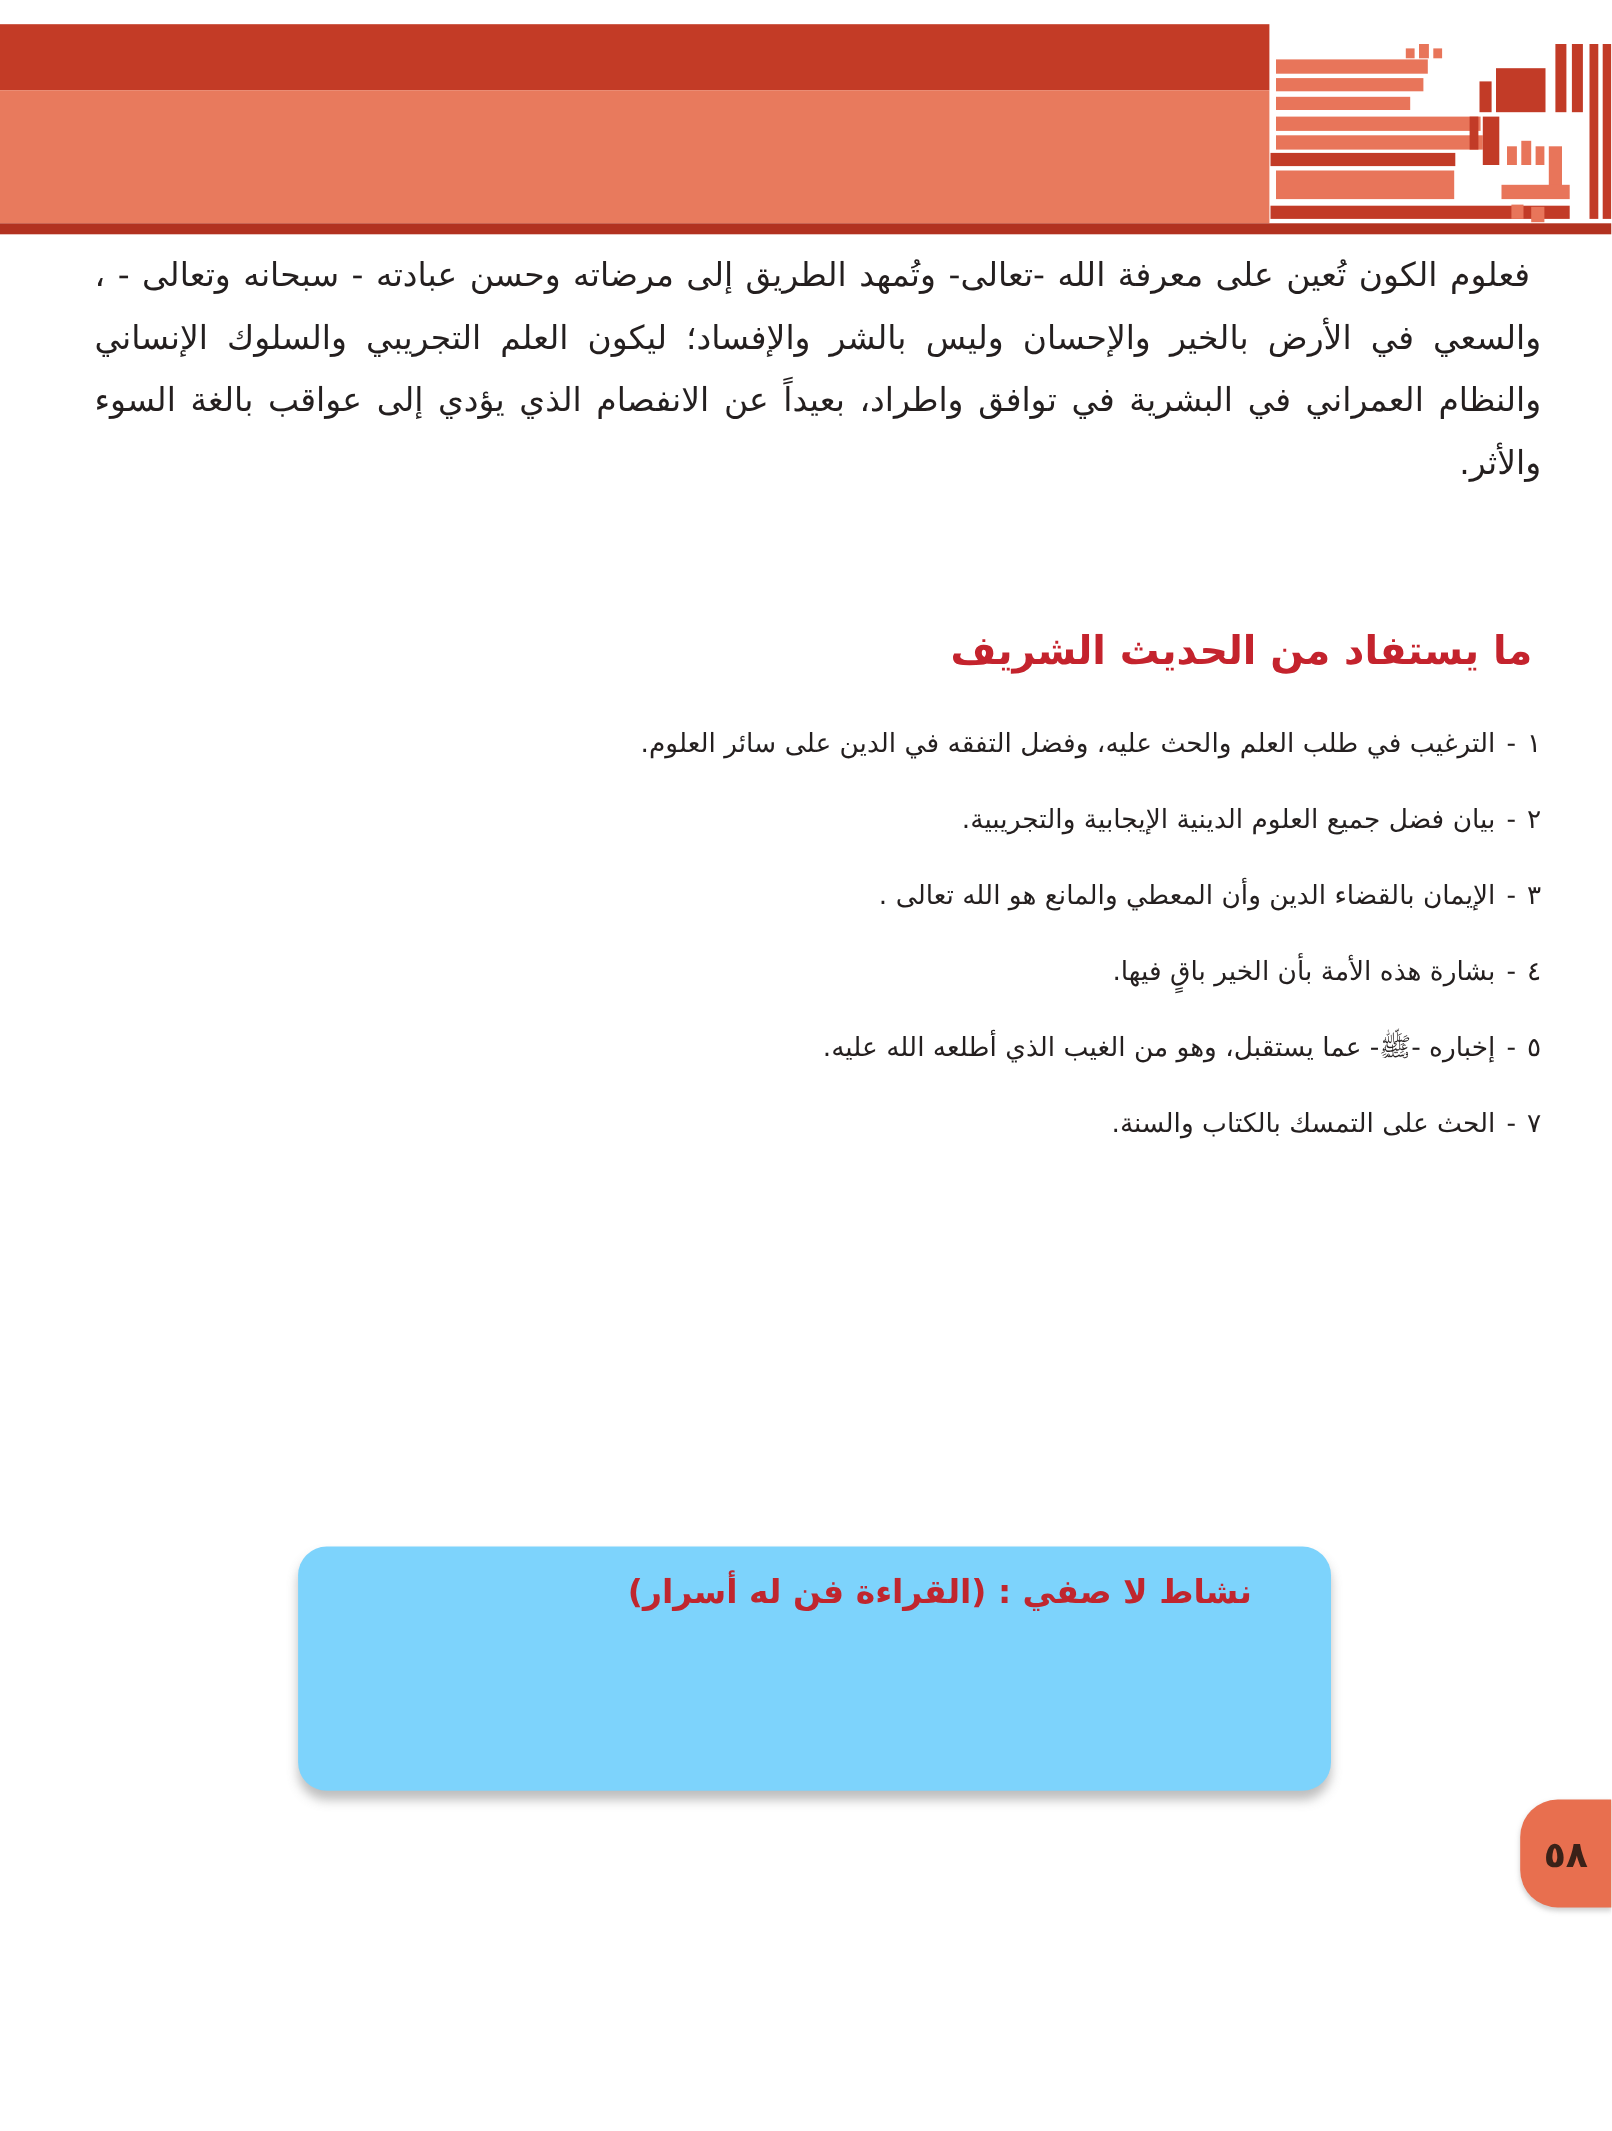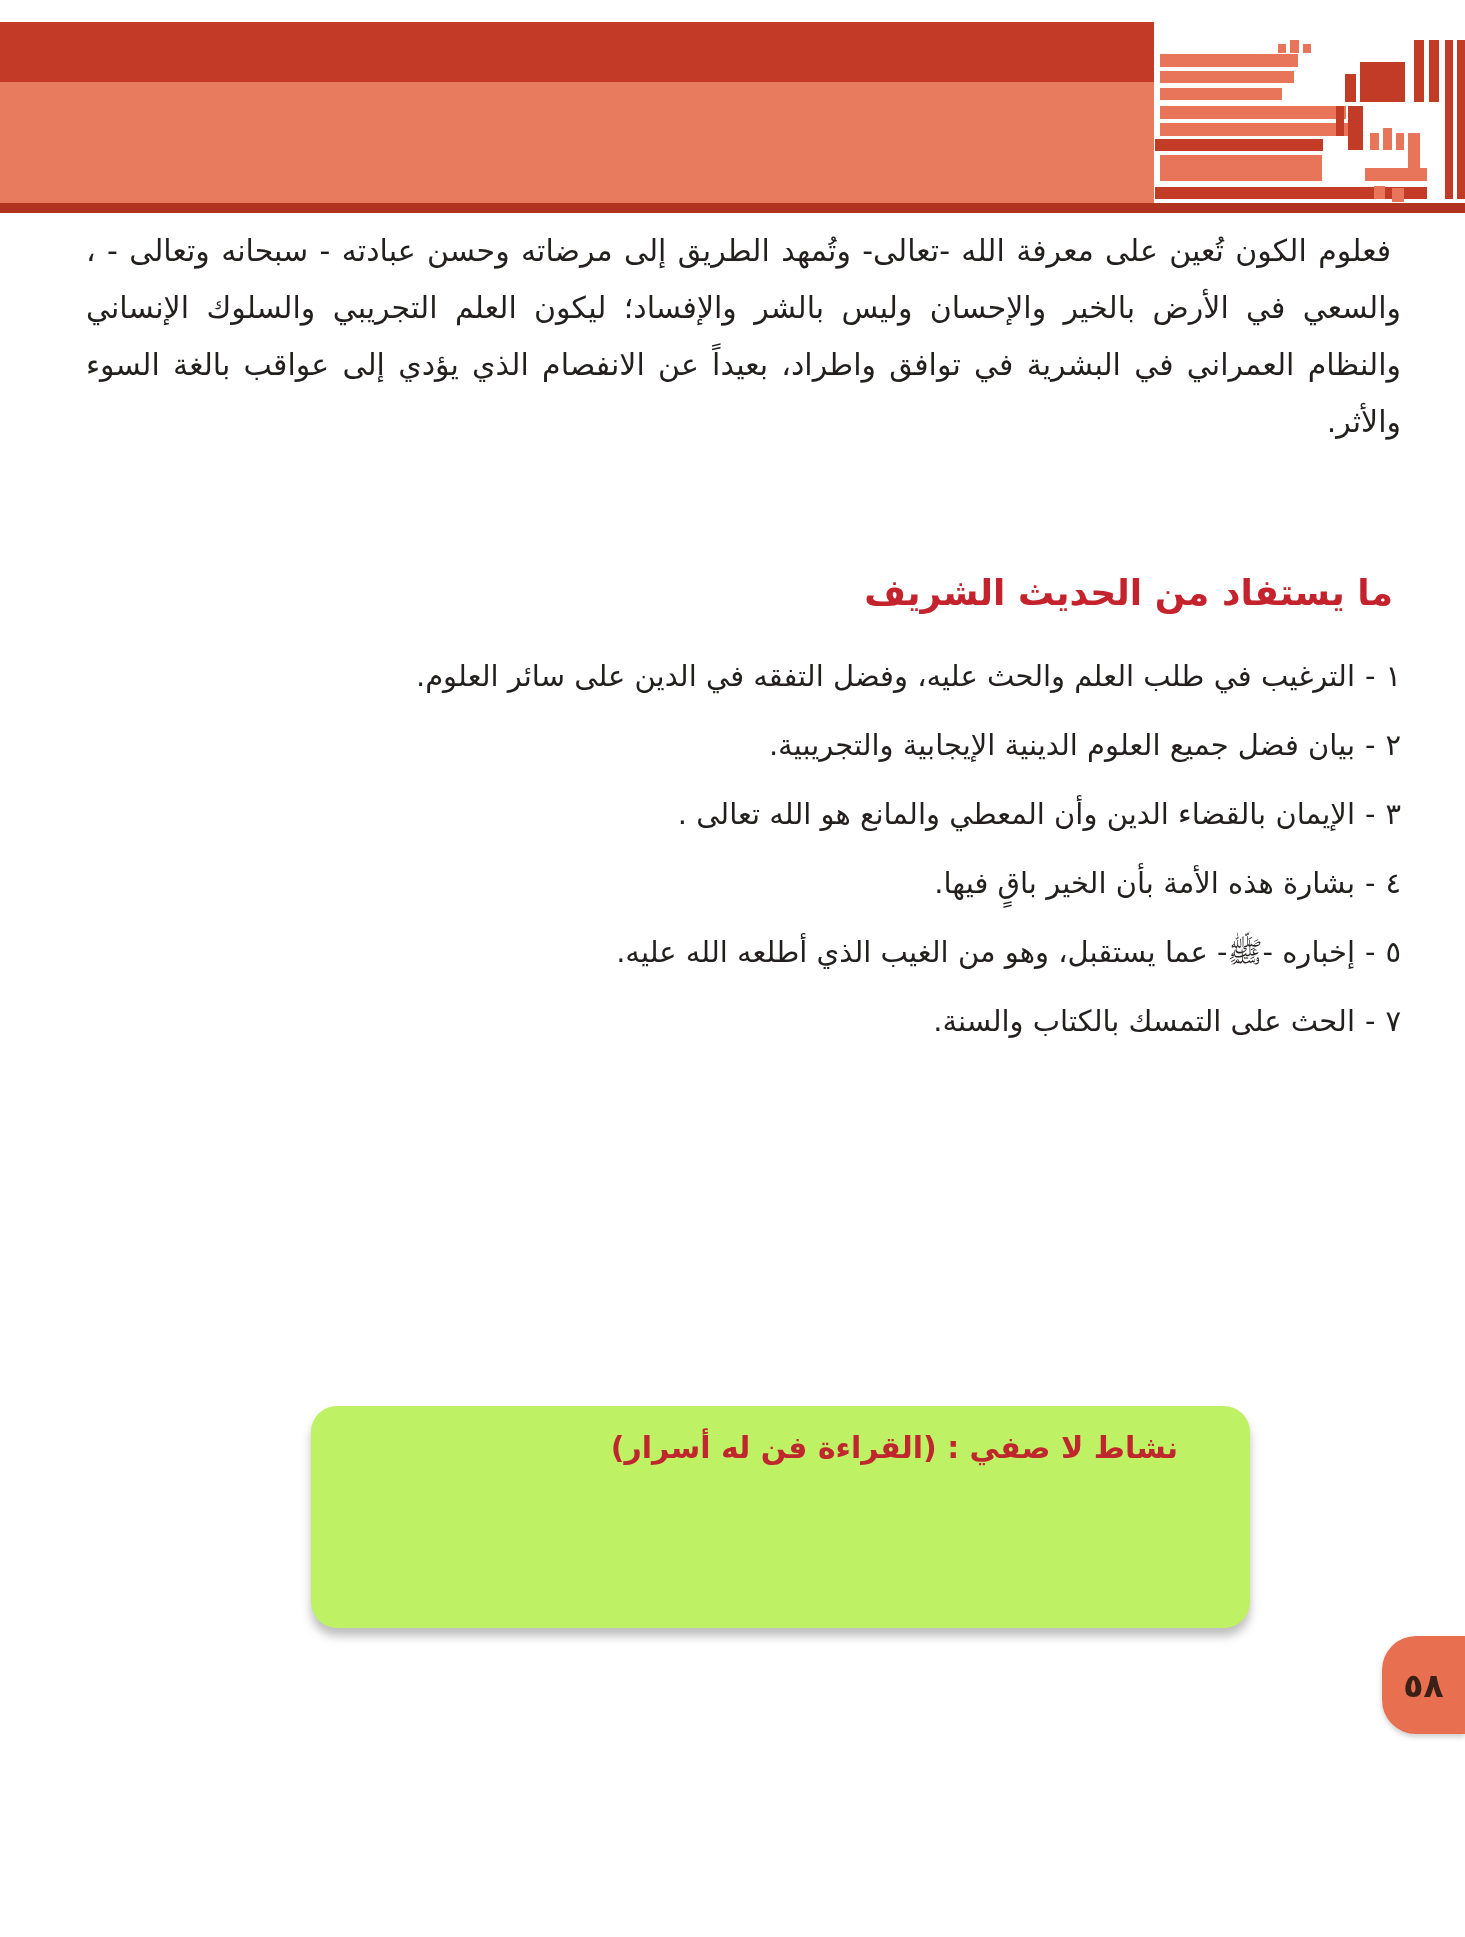--- a/index.html
+++ b/index.html
@@ -29,34 +29,33 @@
   .benefits-heading {
     position:absolute; top:572px; right:72px; margin:0;
     direction:rtl; font-size:36px; font-weight:bold; color:#c4232d;
   }
 
   .benefits-list {
     position:absolute; top:642px; right:64px; left:86px;
     margin:0; padding:0; list-style:none; direction:rtl;
   }
   .benefits-list li {
-    font-size:29px; line-height:69px; color:#241f1f; 
+    font-size:24px; line-height:69px; color:#241f1f; 
     white-space:nowrap;
   }
   .b-sep { margin:0 10px; }
 
   
   .activity {
     position:absolute; left:271px; top:1406px; width:939px; height:222px;
     box-sizing:border-box;
-    background:#bef264; border-radius:26px;
+    background:#7dd3fc; border-radius:26px;
     box-shadow:0 8px 10px rgba(110,110,110,.45);
     padding:24px 72px 18px 14px;
     direction:rtl;
-    margin-left:40px;
   }
   .activity h3 {
     margin:0; font-size:30px; font-weight:bold; color:#c0262e; text-align:right;
   }
   .activity p {
     margin:10px 0 0 0; font-size:30px; line-height:70px;
     color:#241f1f; text-align:center;
   }
 
   

